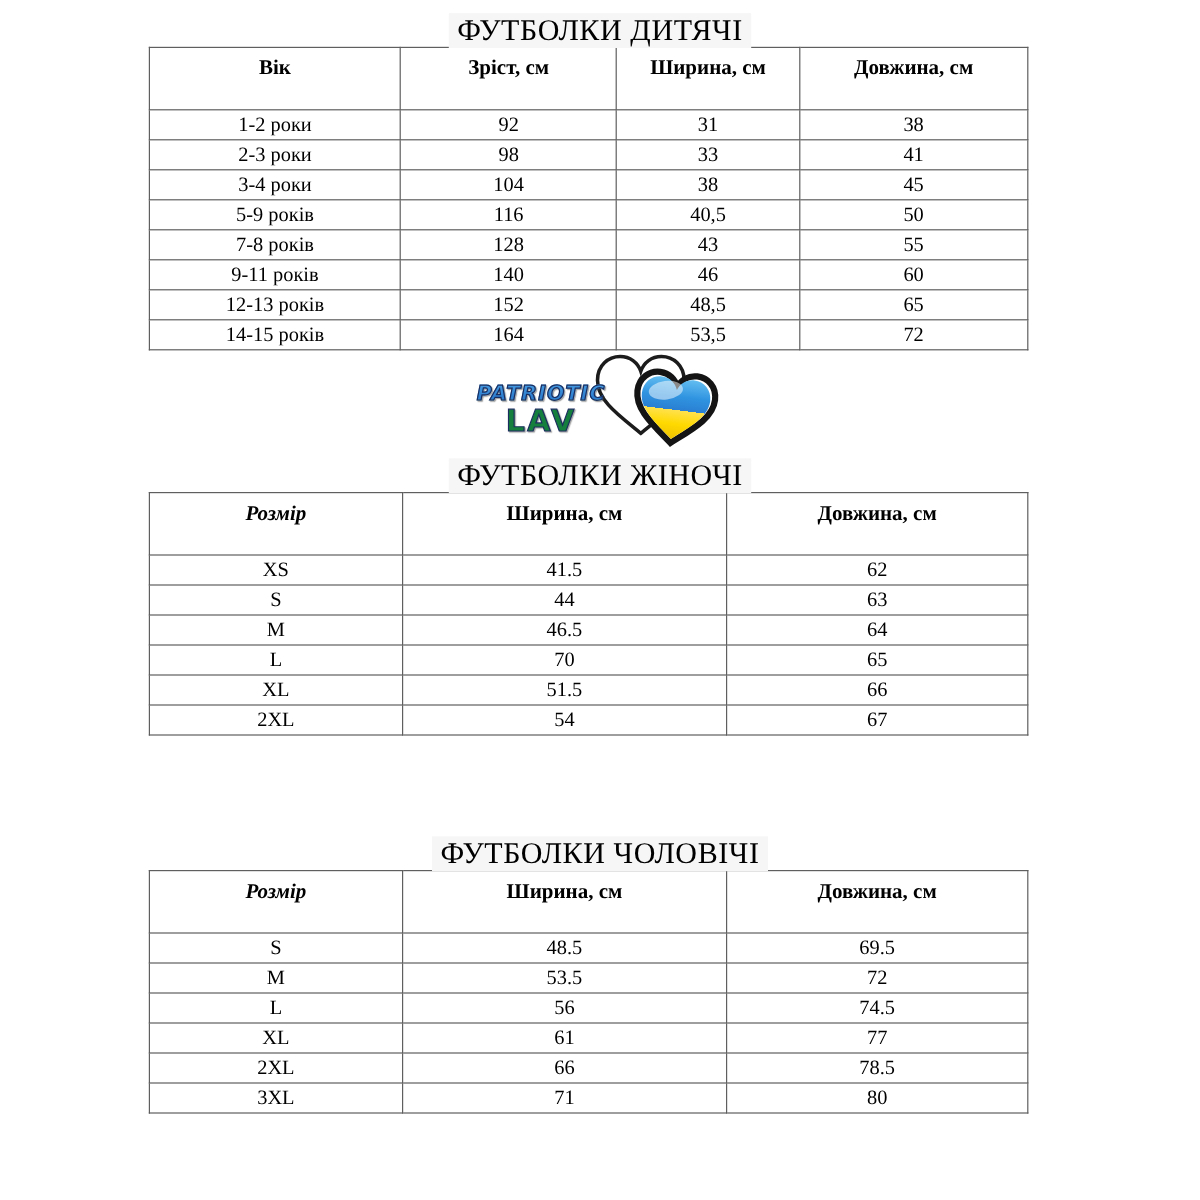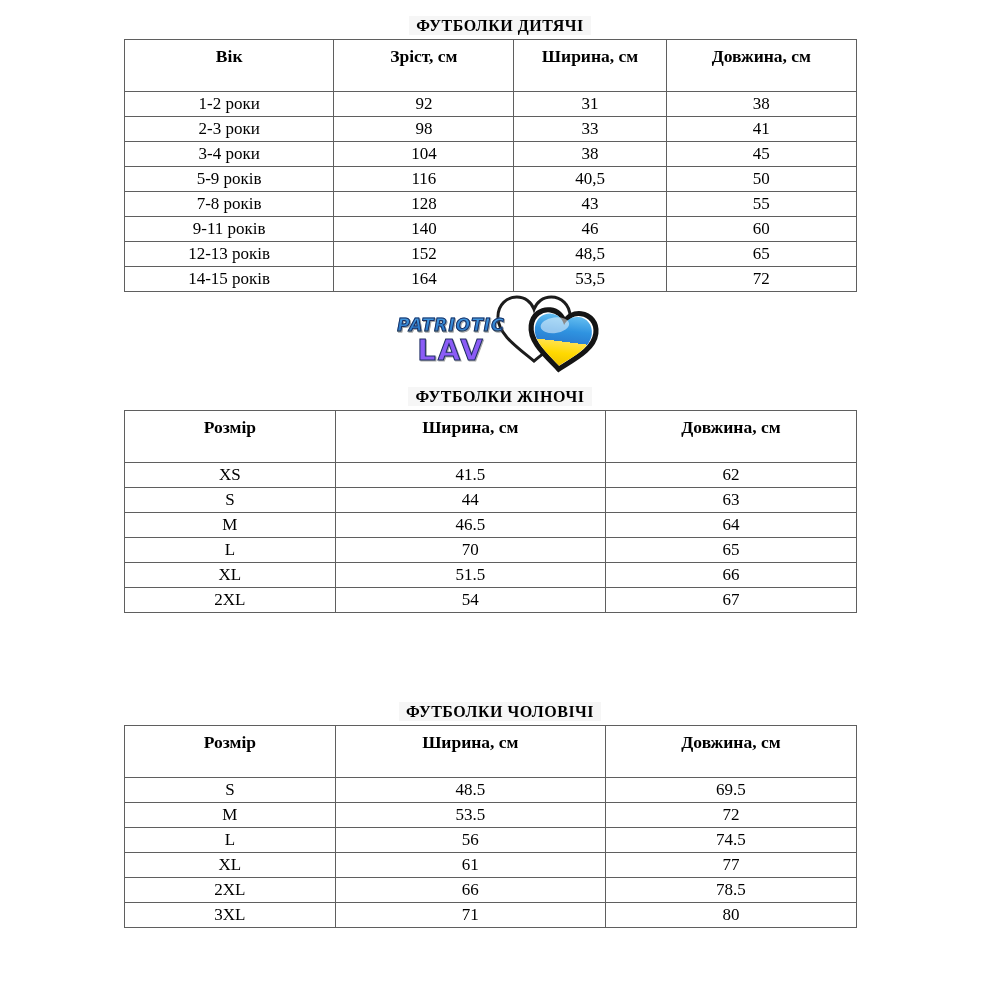--- a/index.html
+++ b/index.html
@@ -10,23 +10,23 @@
     background: #ffffff;
     font-family: "Liberation Serif", "DejaVu Serif", serif;
     color: #000000;
     overflow: hidden;
   }
   .top-pad { height: 13px; }
 
   h2.section-title {
     margin: 0;
     text-align: center;
-    font-size: 16px;
+    font-size: 25px;
     line-height: 26px;
-    font-weight: bold;
+    font-weight: normal;
     letter-spacing: 0.5px;
   }
   h2.section-title .hl {
     background: #f6f6f6;
     padding: 1px 7px;
   }
 
   table.size-table {
     border-collapse: collapse;
     table-layout: fixed;
@@ -55,21 +55,21 @@
     height: 25px;
     line-height: 24px;
     font-weight: normal;
   }
   .t-children { margin-bottom: 0; padding-left: 48px; }
   .t-children th:nth-child(1) { width: 28.6%; }
   .t-children th:nth-child(2) { width: 24.6%; }
   .t-children th:nth-child(3) { width: 20.8%; }
   .t-children th:nth-child(4) { width: 26.0%; }
 
-  .t-3col th:nth-child(1) { width: 28.8%; }
+  .t-3col th:nth-child(1) { width: 28.8%; font-style: italic; }
   .t-3col th:nth-child(2) { width: 36.9%; }
   .t-3col th:nth-child(3) { width: 34.3%; }
 
   .t-women th { height: 57px; }
   .t-men   th { height: 53px; }
 
   .title1 { margin-bottom: 18px; }
   .title2 { margin-bottom: 20px; }
   .title3 { margin-bottom: 20px; }
   .spacer-big { height: 86px; }
@@ -102,24 +102,24 @@
   }
   @supports (-webkit-background-clip: text) {
     .logo-line1 {
       background: linear-gradient(#4aa2e6 0%, #2e7fd0 62%, #2e7fd0 72%, #f2d200 100%);
       -webkit-background-clip: text;
       background-clip: text;
       color: transparent;
     }
   }
   .logo-line2 {
-    font-size: 29px;
+    font-size: 25px;
     font-weight: 800;
     letter-spacing: 2px;
-    color: #8b5cf6;
+    color: #15803d;
     -webkit-text-stroke: 1px #1b2d5e;
     filter: drop-shadow(1.5px 1.5px 0 rgba(60,60,60,0.45));
     margin-top: -2px;
   }
   .logo-hearts { position: relative; z-index: 1; }
 </style>
 </head>
 <body>
 
 <div class="page">

